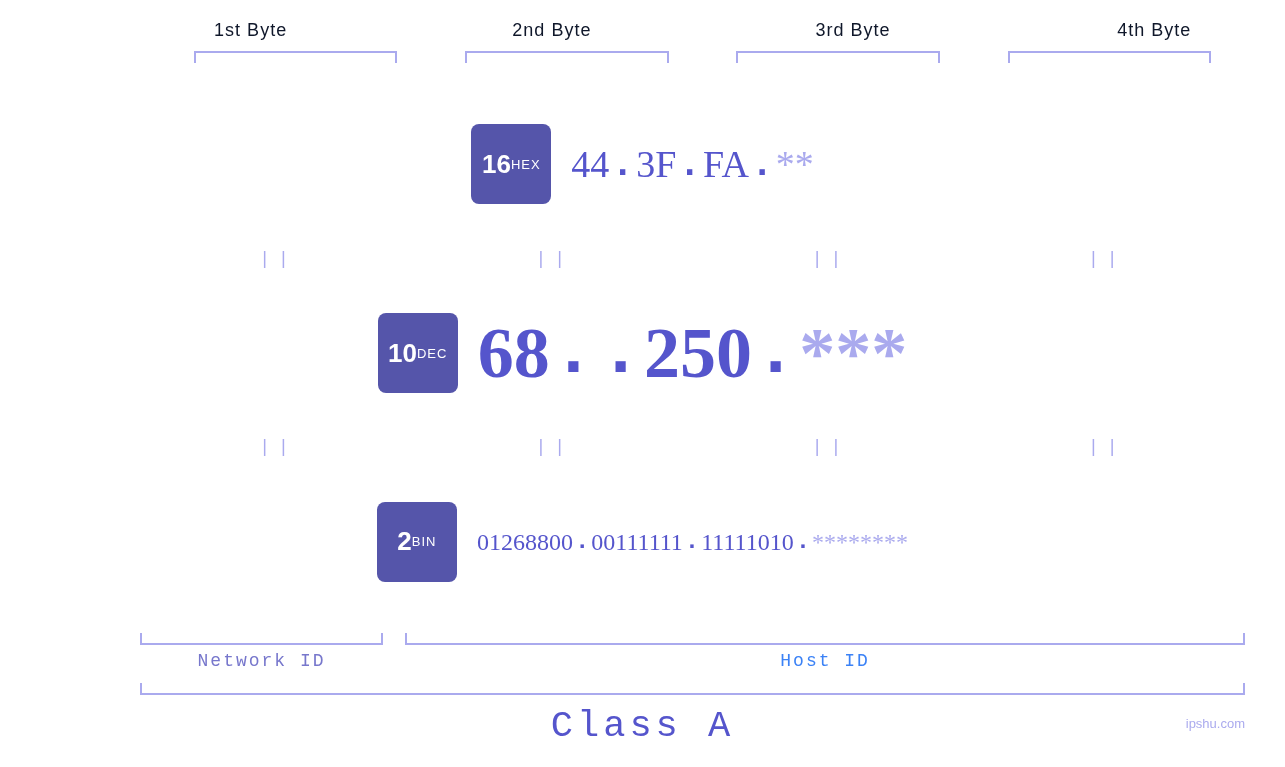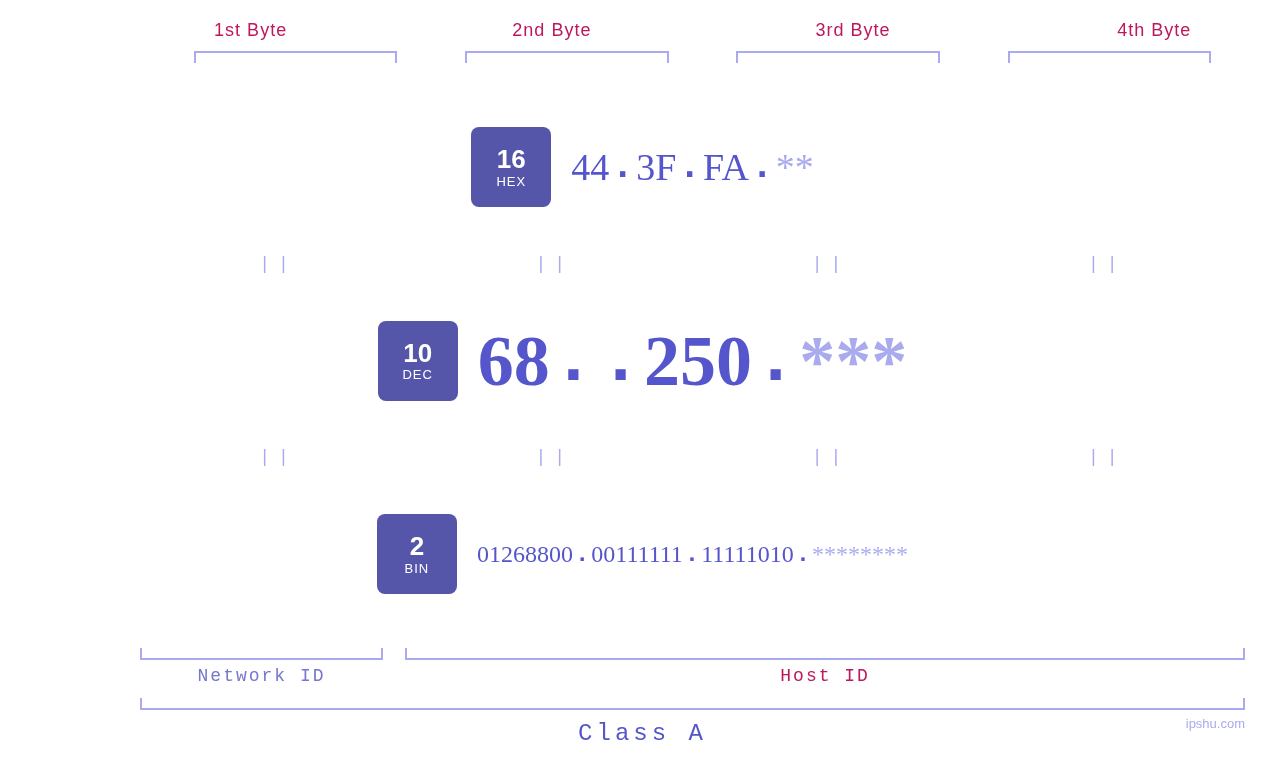--- a/index.html
+++ b/index.html
@@ -27,21 +27,21 @@
     .byte-headers {
       display: flex;
       width: 100%;
       margin-left: 120px;
       margin-bottom: 10px;
     }
 
     .byte-header {
       flex: 1;
       text-align: center;
-      color: #be185d;
+      color: #0f172a;
       font-size: 18px;
       font-family: Arial, sans-serif;
       letter-spacing: 1px;
     }
 
     
     .brackets-row {
       display: flex;
       width: calc(100% - 120px);
       margin-left: 120px;
@@ -70,21 +70,20 @@
       margin-bottom: 0;
       flex: 1;
     }
 
     .badge {
       width: 80px;
       height: 80px;
       background: #5555aa;
       border-radius: 8px;
       display: flex;
-      flex-direction: column;
       align-items: center;
       justify-content: center;
       flex-shrink: 0;
       margin-right: 20px;
     }
 
     .badge-number {
       color: #ffffff;
       font-size: 26px;
       font-weight: bold;
@@ -211,21 +210,21 @@
       color: #7777cc;
       font-size: 18px;
       letter-spacing: 2px;
       font-family: 'Courier New', Courier, monospace;
     }
 
     .host-label {
       flex: 1;
       margin-left: 2%;
       text-align: center;
-      color: #be185d;
+      color: #3b82f6;
       font-size: 18px;
       letter-spacing: 2px;
       font-family: 'Courier New', Courier, monospace;
     }
 
     
     .wide-bracket-row {
       width: calc(100% - 100px);
       margin-left: 100px;
       margin-bottom: 10px;
@@ -243,21 +242,21 @@
     .class-row {
       display: flex;
       justify-content: center;
       align-items: center;
       position: relative;
       width: 100%;
     }
 
     .class-label {
       color: #5555cc;
-      font-size: 24px;
+      font-size: 37px;
       font-family: 'Courier New', Courier, monospace;
       letter-spacing: 4px;
     }
 
     .watermark {
       position: absolute;
       right: 0;
       bottom: 16px;
       color: #aaaaee;
       font-size: 13px;

